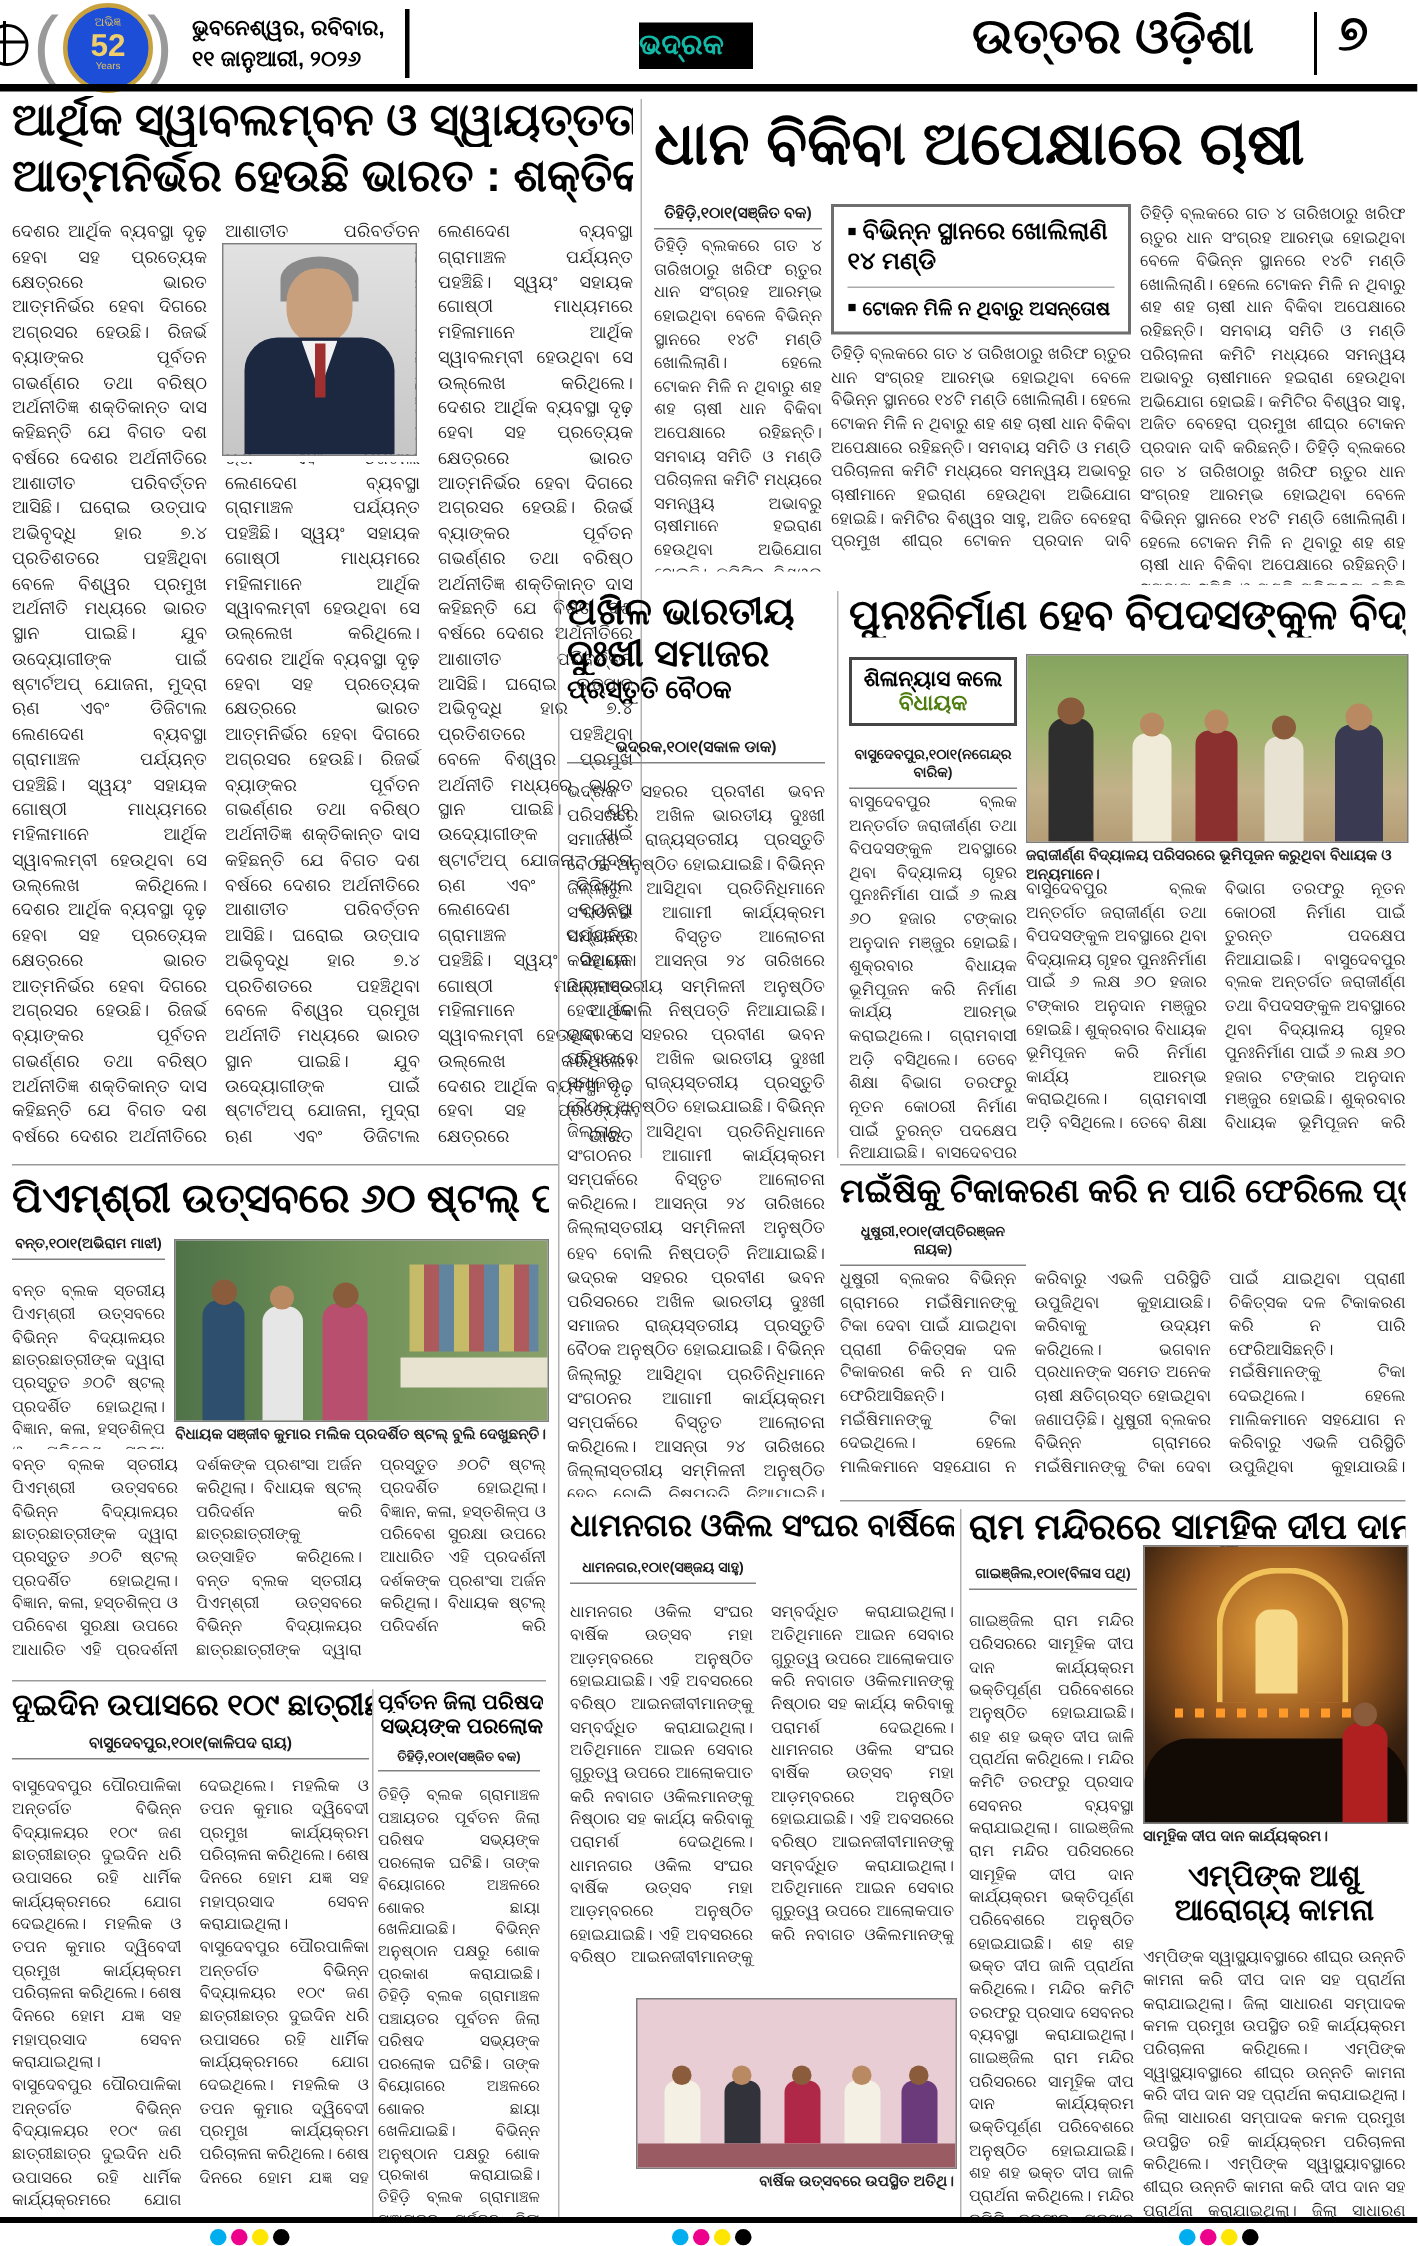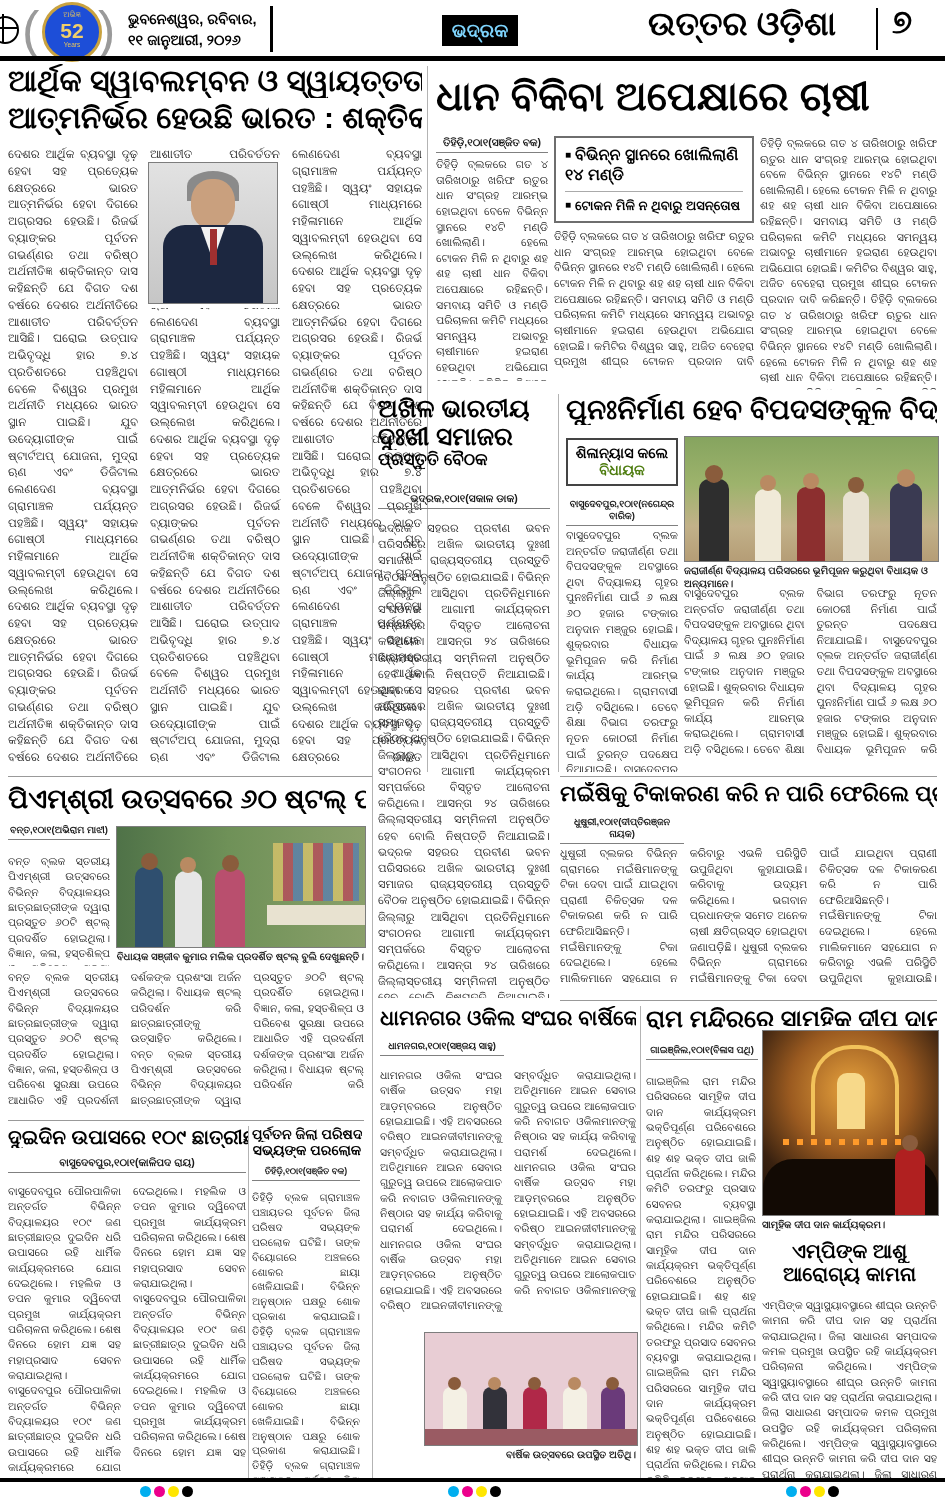--- a/index.html
+++ b/index.html
@@ -40,21 +40,21 @@
   <div style="font-size:6.5px;color:#e8c55a;">Years</div>
 </div>
 <div class="abs" style="left:98px;top:0px;font-size:52px;color:#9a9a9a;">)</div>
 
 <div class="abs" style="left:128px;top:9px;font-size:14.5px;font-weight:700;line-height:1.45;color:#000;">
   <div>ଭୁବନେଶ୍ୱର, ରବିବାର,</div>
   <div>୧୧ ଜାନୁଆରୀ, ୨୦୨୬</div>
 </div>
 <div class="abs" style="left:270px;top:6px;width:3px;height:46px;background:#000;"></div>
 
-<div class="abs" style="left:442px;top:15px;width:76px;height:31px;background:#000;color:#7dd3fc;text-align:center;">
+<div class="abs" style="left:426px;top:15px;width:76px;height:31px;background:#000;color:#14b8a6;text-align:left;">
   <span style="font-size:19px;font-weight:700;line-height:31px;">ଭଦ୍ରକ</span>
 </div>
 
 <div class="abs hl" style="left:648px;top:6px;width:222px;font-size:33px;">ଉତ୍ତର ଓଡ଼ିଶା</div>
 <div class="abs" style="left:876px;top:8px;width:2px;height:42px;background:#000;"></div>
 <div class="abs hl" style="left:892px;top:4px;font-size:33px;">୭</div>
 
 <div class="abs" style="left:0;top:56px;width:945px;height:5px;background:#000;"></div>
 
 <div class="abs hl" style="left:8px;top:64px;width:414px;font-size:30px;">ଆର୍ଥିକ ସ୍ୱାବଲମ୍ବନ ଓ ସ୍ୱାୟତ୍ତତା ହାସଲ ଲାଗି</div>
@@ -149,21 +149,21 @@
 <div class="abs byline" style="left:560px;top:816px;width:124px;font-size:9.5px;">ଧୁଷୁରୀ,୧୦ା୧(ଦୀପ୍ତିରଞ୍ଜନ ନାୟକ)</div>
 <div class="abs bt c3" style="left:560px;top:846px;width:377px;height:152px;font-size:11px;">ଧୁଷୁରୀ ବ୍ଲକର ବିଭିନ୍ନ ଗ୍ରାମରେ ମଇଁଷିମାନଙ୍କୁ ଟିକା ଦେବା ପାଇଁ ଯାଇଥିବା ପ୍ରାଣୀ ଚିକିତ୍ସକ ଦଳ ଟିକାକରଣ କରି ନ ପାରି ଫେରିଆସିଛନ୍ତି। ମଇଁଷିମାନଙ୍କୁ ଟିକା ଦେଇଥିଲେ। ହେଲେ ମାଲିକମାନେ ସହଯୋଗ ନ କରିବାରୁ ଏଭଳି ପରିସ୍ଥିତି ଉପୁଜିଥିବା କୁହାଯାଉଛି। କରିବାକୁ ଉଦ୍ୟମ କରିଥିଲେ। ଭଗବାନ ପ୍ରଧାନଙ୍କ ସମେତ ଅନେକ ଚାଷୀ କ୍ଷତିଗ୍ରସ୍ତ ହୋଇଥିବା ଜଣାପଡ଼ିଛି। ଧୁଷୁରୀ ବ୍ଲକର ବିଭିନ୍ନ ଗ୍ରାମରେ ମଇଁଷିମାନଙ୍କୁ ଟିକା ଦେବା ପାଇଁ ଯାଇଥିବା ପ୍ରାଣୀ ଚିକିତ୍ସକ ଦଳ ଟିକାକରଣ କରି ନ ପାରି ଫେରିଆସିଛନ୍ତି। ମଇଁଷିମାନଙ୍କୁ ଟିକା ଦେଇଥିଲେ। ହେଲେ ମାଲିକମାନେ ସହଯୋଗ ନ କରିବାରୁ ଏଭଳି ପରିସ୍ଥିତି ଉପୁଜିଥିବା କୁହାଯାଉଛି। କରିବାକୁ ଉଦ୍ୟମ କରିଥିଲେ। ଭଗବାନ ପ୍ରଧାନଙ୍କ ସମେତ ଅନେକ ଚାଷୀ କ୍ଷତିଗ୍ରସ୍ତ ହୋଇଥିବା ଜଣାପଡ଼ିଛି।</div>
 <div class="abs hr" style="left:560px;top:1000px;width:377px;"></div>
 
 <div class="abs hl" style="left:8px;top:1126px;width:240px;font-size:20px;">ଦୁଇଦିନ ଉପାସରେ ୧୦୯ ଛାତ୍ରୀଛାତ୍ର</div>
 <div class="abs byline" style="left:8px;top:1156px;width:238px;">ବାସୁଦେବପୁର,୧୦ା୧(କାଳିପଦ ରାୟ)</div>
 <div class="abs bt c2" style="left:8px;top:1184px;width:238px;height:294px;font-size:10.8px;">ବାସୁଦେବପୁର ପୌରପାଳିକା ଅନ୍ତର୍ଗତ ବିଭିନ୍ନ ବିଦ୍ୟାଳୟର ୧୦୯ ଜଣ ଛାତ୍ରୀଛାତ୍ର ଦୁଇଦିନ ଧରି ଉପାସରେ ରହି ଧାର୍ମିକ କାର୍ଯ୍ୟକ୍ରମରେ ଯୋଗ ଦେଇଥିଲେ। ମହଲିକ ଓ ତପନ କୁମାର ଦ୍ୱିବେଦୀ ପ୍ରମୁଖ କାର୍ଯ୍ୟକ୍ରମ ପରିଚାଳନା କରିଥିଲେ। ଶେଷ ଦିନରେ ହୋମ ଯଜ୍ଞ ସହ ମହାପ୍ରସାଦ ସେବନ କରାଯାଇଥିଲା। ବାସୁଦେବପୁର ପୌରପାଳିକା ଅନ୍ତର୍ଗତ ବିଭିନ୍ନ ବିଦ୍ୟାଳୟର ୧୦୯ ଜଣ ଛାତ୍ରୀଛାତ୍ର ଦୁଇଦିନ ଧରି ଉପାସରେ ରହି ଧାର୍ମିକ କାର୍ଯ୍ୟକ୍ରମରେ ଯୋଗ ଦେଇଥିଲେ। ମହଲିକ ଓ ତପନ କୁମାର ଦ୍ୱିବେଦୀ ପ୍ରମୁଖ କାର୍ଯ୍ୟକ୍ରମ ପରିଚାଳନା କରିଥିଲେ। ଶେଷ ଦିନରେ ହୋମ ଯଜ୍ଞ ସହ ମହାପ୍ରସାଦ ସେବନ କରାଯାଇଥିଲା। ବାସୁଦେବପୁର ପୌରପାଳିକା ଅନ୍ତର୍ଗତ ବିଭିନ୍ନ ବିଦ୍ୟାଳୟର ୧୦୯ ଜଣ ଛାତ୍ରୀଛାତ୍ର ଦୁଇଦିନ ଧରି ଉପାସରେ ରହି ଧାର୍ମିକ କାର୍ଯ୍ୟକ୍ରମରେ ଯୋଗ ଦେଇଥିଲେ। ମହଲିକ ଓ ତପନ କୁମାର ଦ୍ୱିବେଦୀ ପ୍ରମୁଖ କାର୍ଯ୍ୟକ୍ରମ ପରିଚାଳନା କରିଥିଲେ। ଶେଷ ଦିନରେ ହୋମ ଯଜ୍ଞ ସହ ମହାପ୍ରସାଦ ସେବନ କରାଯାଇଥିଲା।</div>
 
 <div class="abs vr" style="left:248px;top:1126px;height:352px;"></div>
 
-<div class="abs" style="left:252px;top:1126px;width:110px;text-align:center;overflow:hidden;height:38px;">
+<div class="abs" style="left:252px;top:1126px;width:110px;text-align:right;overflow:hidden;height:38px;">
   <div class="hlwrap" style="font-size:14px;white-space:nowrap;">ପୂର୍ବତନ ଜିଲା ପରିଷଦ</div>
   <div class="hlwrap" style="font-size:14px;white-space:nowrap;">ସଭ୍ୟଙ୍କ ପରଲୋକ</div>
 </div>
 <div class="abs byline" style="left:252px;top:1166px;width:108px;font-size:8.8px;">ତିହିଡ଼ି,୧୦ା୧(ସଞ୍ଜିତ ବକ)</div>
 <div class="abs bt" style="left:252px;top:1190px;width:108px;height:288px;font-size:10.5px;">ତିହିଡ଼ି ବ୍ଲକ ଗ୍ରାମାଞ୍ଚଳ ପଞ୍ଚାୟତର ପୂର୍ବତନ ଜିଲା ପରିଷଦ ସଭ୍ୟଙ୍କ ପରଲୋକ ଘଟିଛି। ତାଙ୍କ ବିୟୋଗରେ ଅଞ୍ଚଳରେ ଶୋକର ଛାୟା ଖେଳିଯାଇଛି। ବିଭିନ୍ନ ଅନୁଷ୍ଠାନ ପକ୍ଷରୁ ଶୋକ ପ୍ରକାଶ କରାଯାଇଛି। ତିହିଡ଼ି ବ୍ଲକ ଗ୍ରାମାଞ୍ଚଳ ପଞ୍ଚାୟତର ପୂର୍ବତନ ଜିଲା ପରିଷଦ ସଭ୍ୟଙ୍କ ପରଲୋକ ଘଟିଛି। ତାଙ୍କ ବିୟୋଗରେ ଅଞ୍ଚଳରେ ଶୋକର ଛାୟା ଖେଳିଯାଇଛି। ବିଭିନ୍ନ ଅନୁଷ୍ଠାନ ପକ୍ଷରୁ ଶୋକ ପ୍ରକାଶ କରାଯାଇଛି। ତିହିଡ଼ି ବ୍ଲକ ଗ୍ରାମାଞ୍ଚଳ ପଞ୍ଚାୟତର ପୂର୍ବତନ ଜିଲା ପରିଷଦ ସଭ୍ୟଙ୍କ ପରଲୋକ ଘଟିଛି। ତାଙ୍କ ବିୟୋଗରେ ଅଞ୍ଚଳରେ ଶୋକର ଛାୟା ଖେଳିଯାଇଛି। ବିଭିନ୍ନ ଅନୁଷ୍ଠାନ ପକ୍ଷରୁ ଶୋକ ପ୍ରକାଶ କରାଯାଇଛି।</div>
 
 <div class="abs hl" style="left:380px;top:1006px;width:256px;font-size:21px;">ଧାମନଗର ଓକିଲ ସଂଘର ବାର୍ଷିକୋତ୍ସବ</div>
 <div class="abs byline" style="left:380px;top:1040px;width:124px;font-size:9.5px;">ଧାମନଗର,୧୦ା୧(ସଞ୍ଜୟ ସାହୁ)</div>
 <div class="abs bt c2" style="left:380px;top:1068px;width:256px;height:260px;font-size:10.8px;">ଧାମନଗର ଓକିଲ ସଂଘର ବାର୍ଷିକ ଉତ୍ସବ ମହା ଆଡ଼ମ୍ବରରେ ଅନୁଷ୍ଠିତ ହୋଇଯାଇଛି। ଏହି ଅବସରରେ ବରିଷ୍ଠ ଆଇନଜୀବୀମାନଙ୍କୁ ସମ୍ବର୍ଦ୍ଧିତ କରାଯାଇଥିଲା। ଅତିଥିମାନେ ଆଇନ ସେବାର ଗୁରୁତ୍ୱ ଉପରେ ଆଲୋକପାତ କରି ନବାଗତ ଓକିଲମାନଙ୍କୁ ନିଷ୍ଠାର ସହ କାର୍ଯ୍ୟ କରିବାକୁ ପରାମର୍ଶ ଦେଇଥିଲେ। ଧାମନଗର ଓକିଲ ସଂଘର ବାର୍ଷିକ ଉତ୍ସବ ମହା ଆଡ଼ମ୍ବରରେ ଅନୁଷ୍ଠିତ ହୋଇଯାଇଛି। ଏହି ଅବସରରେ ବରିଷ୍ଠ ଆଇନଜୀବୀମାନଙ୍କୁ ସମ୍ବର୍ଦ୍ଧିତ କରାଯାଇଥିଲା। ଅତିଥିମାନେ ଆଇନ ସେବାର ଗୁରୁତ୍ୱ ଉପରେ ଆଲୋକପାତ କରି ନବାଗତ ଓକିଲମାନଙ୍କୁ ନିଷ୍ଠାର ସହ କାର୍ଯ୍ୟ କରିବାକୁ ପରାମର୍ଶ ଦେଇଥିଲେ। ଧାମନଗର ଓକିଲ ସଂଘର ବାର୍ଷିକ ଉତ୍ସବ ମହା ଆଡ଼ମ୍ବରରେ ଅନୁଷ୍ଠିତ ହୋଇଯାଇଛି। ଏହି ଅବସରରେ ବରିଷ୍ଠ ଆଇନଜୀବୀମାନଙ୍କୁ ସମ୍ବର୍ଦ୍ଧିତ କରାଯାଇଥିଲା। ଅତିଥିମାନେ ଆଇନ ସେବାର ଗୁରୁତ୍ୱ ଉପରେ ଆଲୋକପାତ କରି ନବାଗତ ଓକିଲମାନଙ୍କୁ ନିଷ୍ଠାର ସହ କାର୍ଯ୍ୟ କରିବାକୁ ପରାମର୍ଶ ଦେଇଥିଲେ।</div>
 

